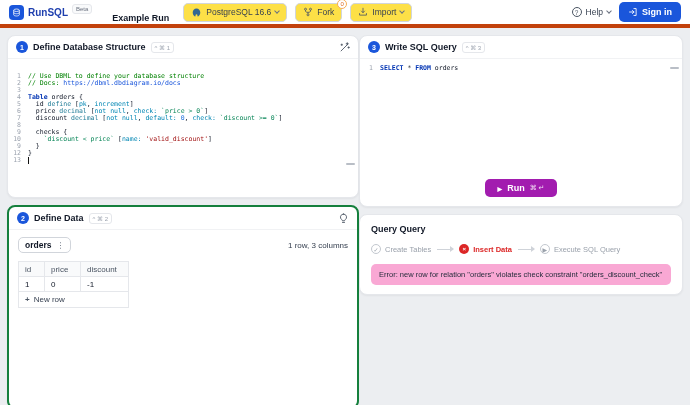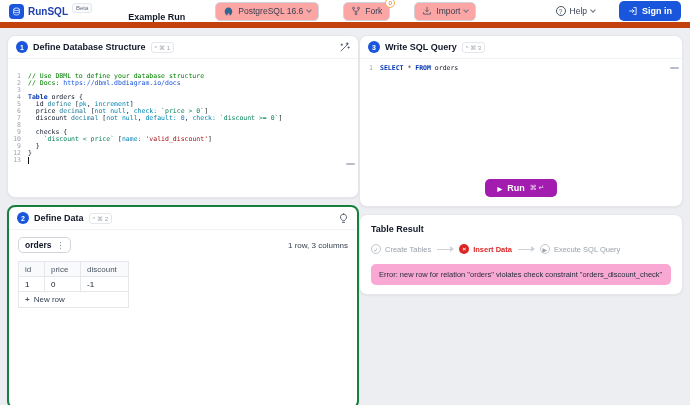--- a/index.html
+++ b/index.html
@@ -1,27 +1,27 @@
 <!DOCTYPE html>
 <html><head>
 <meta charset="utf-8">
 <style>
   *{margin:0;padding:0;box-sizing:border-box}
   html,body{width:690px;height:405px}
   body{font-family:"Liberation Sans",sans-serif;background:#eceef1;color:#111827;overflow:hidden}
   button{font-family:inherit}
 
   
-  .topbar{height:28px;background:#fff;border-bottom:6px solid #c2410c;display:flex;align-items:center;padding:0 9px;gap:24px}
+  .topbar{height:28px;background:#fff;border-bottom:4px solid #c2410c;display:flex;align-items:center;padding:0 9px;gap:8px}
   .logo{display:flex;align-items:center;gap:4px;background:none;border:none;cursor:pointer}
   .logo-mark{width:15px;height:15px;border-radius:4px;background:#1a56db;display:flex;align-items:center;justify-content:center}
   .logo-text{font-size:10px;font-weight:bold;color:#1e3fae}
   .beta{font-size:6px;color:#6b7280;border:1px solid #e5e7eb;background:#f9fafb;border-radius:3px;padding:1px 3px;position:relative;top:-3px}
   .run-title{font-size:9px;font-weight:bold;margin:12px 6px 0 12px}
-  .tb-btn{display:flex;align-items:center;gap:4px;height:19px;padding:0 7px;border:1px solid #d1d5db;border-radius:5px;background:#fca5a5;font-size:8.5px;color:#374151;cursor:pointer;position:relative}
+  .tb-btn{display:flex;align-items:center;gap:4px;height:19px;padding:0 7px;border:1px solid #d1d5db;border-radius:5px;background:#fde047;font-size:8.5px;color:#374151;cursor:pointer;position:relative}
   .fork-count{position:absolute;top:-5px;right:-6px;background:#fff;border:1px solid #f6ad55;color:#dd6b20;font-size:6px;border-radius:6px;padding:0 2.5px;line-height:8px}
   .chev{width:4px;height:4px;border-right:1.2px solid #6b7280;border-bottom:1.2px solid #6b7280;transform:rotate(45deg);margin-top:-2px;flex:none}
   .spacer{flex:1}
   .help{display:flex;align-items:center;gap:4px;border:none;background:none;font-size:8.5px;color:#374151;cursor:pointer}
   .qmark{width:10px;height:10px;border:1px solid #4b5563;border-radius:50%;font-size:6.5px;display:flex;align-items:center;justify-content:center;color:#4b5563}
   .signin{display:flex;align-items:center;gap:4px;background:#1a56db;color:#fff;border:none;border-radius:5px;height:20px;padding:0 9px;font-size:9px;font-weight:bold;cursor:pointer}
 
   
   .main{display:flex;padding:7px;height:388px}
   .col-left{width:352px;display:flex;flex-direction:column;gap:7px}
@@ -302,21 +302,21 @@
         <div class="run-row">
           <button class="run-btn">
             <span class="play">▶</span>
             <span>Run</span>
             <span class="run-kbd">⌘ ↵</span>
           </button>
         </div>
       </section>
 
       <section class="panel result">
-        <div class="result-title">Table Result</div>
+        <div class="result-title">Query Query</div>
         <div class="steps" id="steps">
             <span class="step done">
               <span class="step-ic">✓</span>
               <span>Create Tables</span>
             </span>
             <span class="conn"></span>
             <span class="step error">
               <span class="step-ic">×</span>
               <span>Insert Data</span>
             </span>

